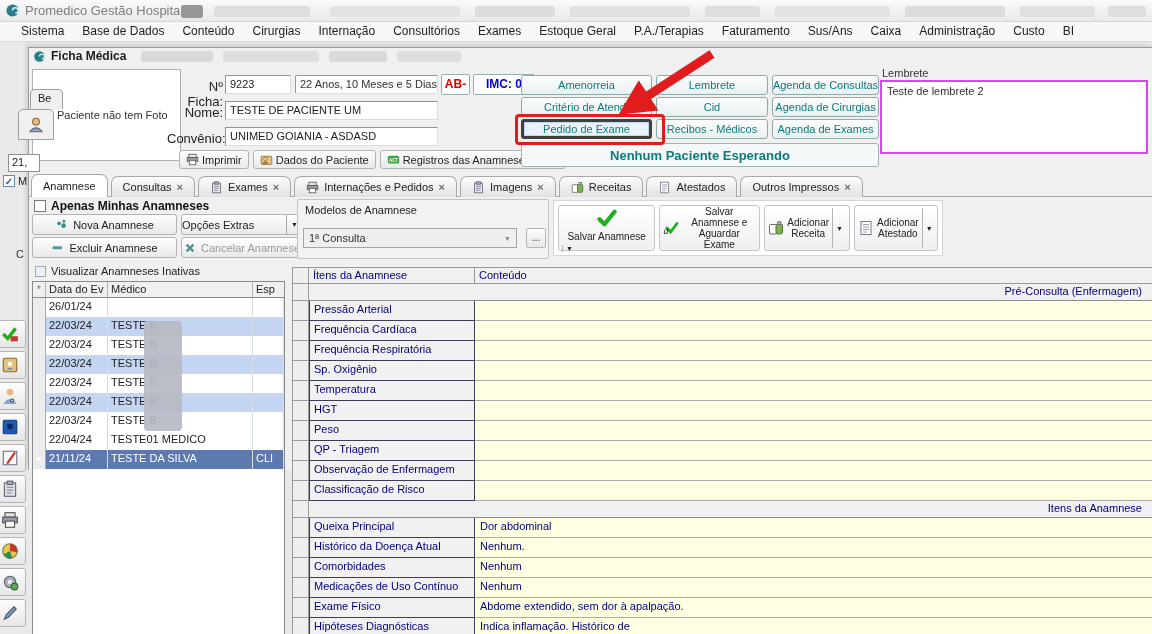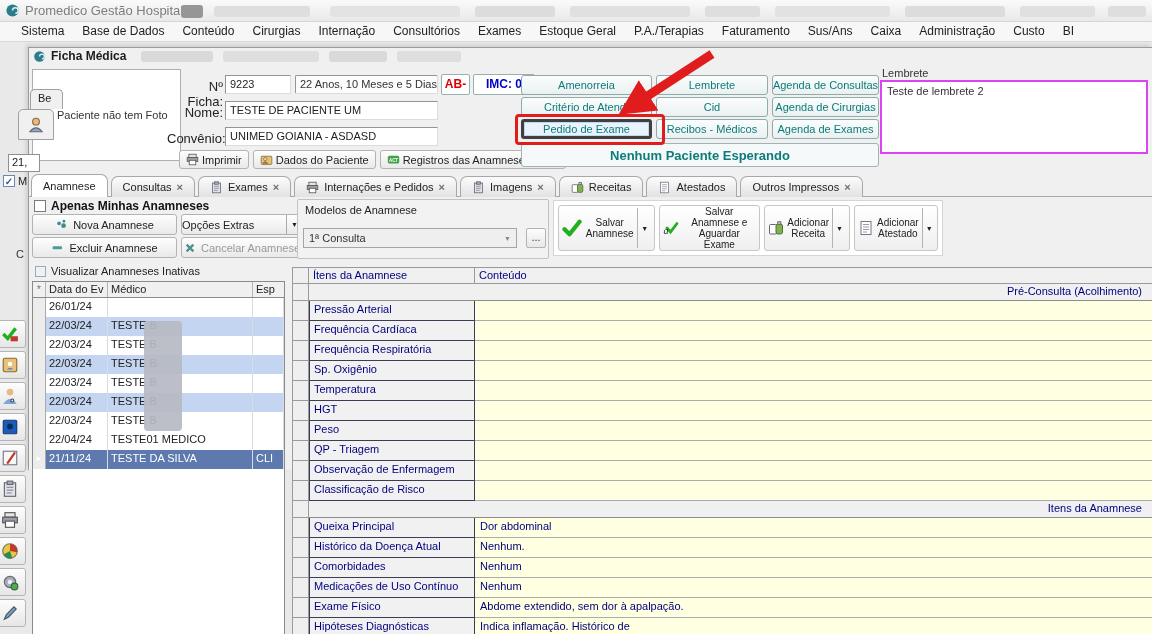--- a/index.html
+++ b/index.html
@@ -340,21 +340,21 @@
   <div id="modelbox">
     <span id="model-label">Modelos de Anamnese</span>
     <div id="model-combo">
         <span>1ª Consulta</span>
         <span class="car">▼</span>
       </div>
     <div id="model-more">...</div>
   </div>
 
   <div id="actions">
-      <div class="act-btn" style="width: 100px;">
+      <div class="act-btn" style="width: 100px; flex-direction: column;">
         <span class="ic" style="height: 20px; width: 20px;">
           <svg viewBox="0 0 16 16">
             <path d="M2 9 6 13 14 3" stroke="#1faf1f" stroke-width="3.4" fill="none" stroke-linecap="round" stroke-linejoin="round"></path>
           </svg>
         </span>
         <span class="act-label">Salvar Anamnese</span>
         <span class="dd">▼</span>
       </div>
       <div class="act-btn" style="width: 104px;">
         <span class="ic" style="height: 16px; width: 16px;">
@@ -461,21 +461,21 @@
 
   <div id="maingrid">
     <div class="ghead">
       <div class="gsel" style="flex:0 0 17px"></div>
       <div class="gh item">Ítens da Anamnese</div>
       <div class="gh cont">Conteúdo</div>
     </div>
     <div id="gridrows">
         <div class="grow band">
           <div class="gsel" style="height: 17px;"></div>
-          <div class="bandtxt">Pré-Consulta (Acolhimento)</div>
+          <div class="bandtxt">Pré-Consulta (Enfermagem)</div>
         </div>
         <div class="grow">
           <div class="gsel"></div>
           <div class="gitem">Pressão Arterial</div>
           <div class="gcont"></div>
         </div>
         <div class="grow">
           <div class="gsel"></div>
           <div class="gitem">Frequência Cardíaca</div>
           <div class="gcont"></div>

